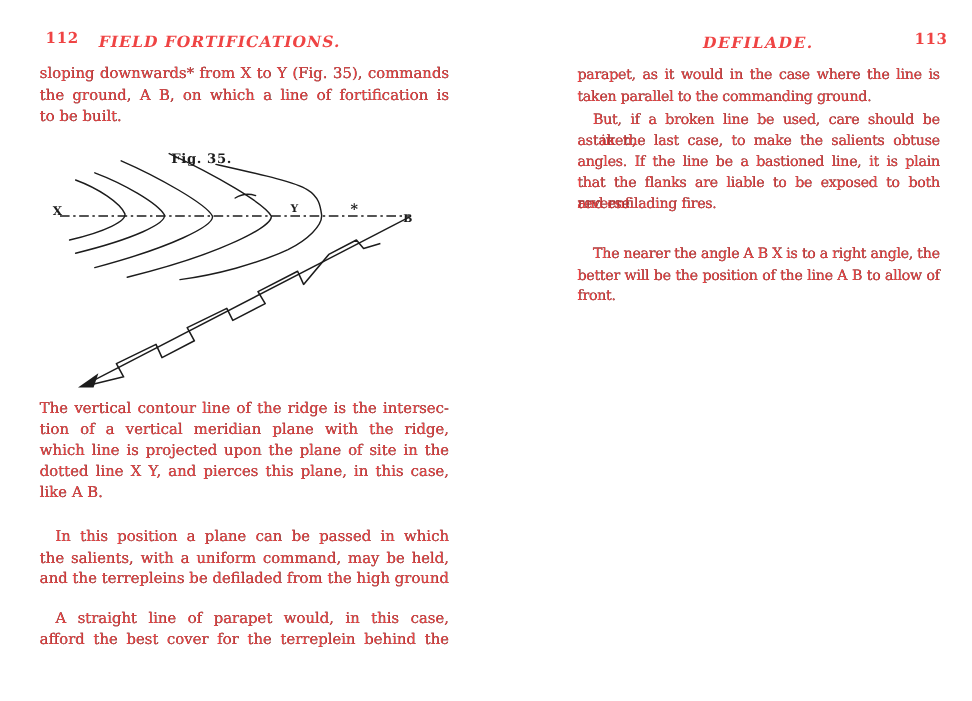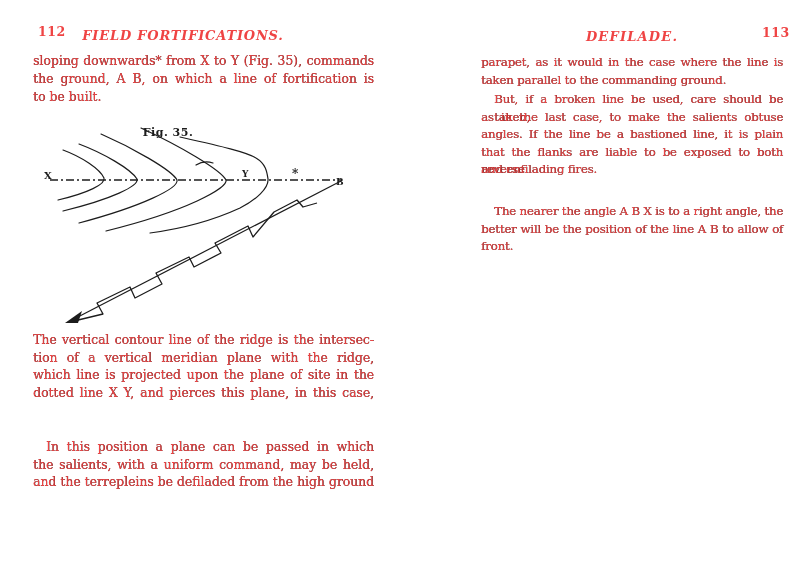--- a/index.html
+++ b/index.html
@@ -80,28 +80,33 @@
         <text class="star" x="292" y="178">*</text>
         <text class="ptlabel small" x="336" y="185">B</text>
       </svg>
     </div>
 
     <div class="pblock" style="left:33px;top:331px;width:341px;">
       <div class="tl j">The vertical contour line of the ridge is the intersec-</div>
       <div class="tl j">tion of a vertical meridian plane with the ridge,</div>
       <div class="tl j">which line is projected upon the plane of site in the</div>
       <div class="tl j">dotted line X Y, and pierces this plane, in this case,</div>
+      <div class="tl fl">like A B.</div>
     </div>
 
     <div class="pblock" style="left:33px;top:438px;width:341px;">
       <div class="tl j ind">In this position a plane can be passed in which</div>
       <div class="tl j">the salients, with a uniform command, may be held,</div>
       <div class="tl j">and the terrepleins be defiladed from the high ground</div>
     </div>
 
+    <div class="pblock" style="left:33px;top:506px;width:341px;">
+      <div class="tl j ind">A straight line of parapet would, in this case,</div>
+      <div class="tl j">afford the best cover for the terreplein behind the</div>
+    </div>
   </div>
 
   <div class="page rp">
     <div class="running" style="left:481px;top:29px;width:302px;letter-spacing:1.2px;">DEFILADE.</div>
     <div class="pageno" style="left:762px;top:25px;">113</div>
 
     <div class="pblock" style="left:481px;top:54px;width:302px;">
       <div class="tl j">parapet, as it would in the case where the line is</div>
       <div class="tl fl">taken parallel to the commanding ground.</div>
     </div>

